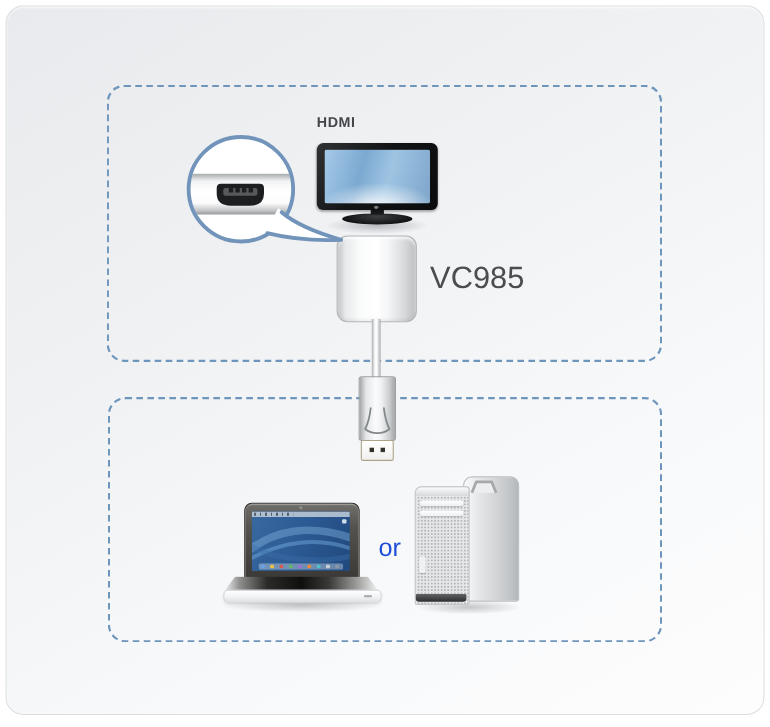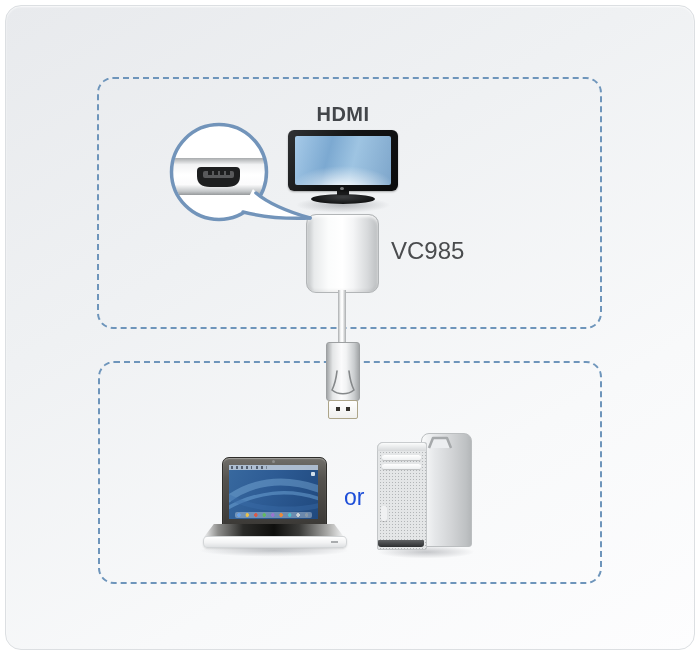--- a/index.html
+++ b/index.html
@@ -19,22 +19,22 @@
 
   
   .dashed-box {
     border:2px dashed #6e95bb; border-radius:16px; z-index:1;
   }
   .box-top { left:97px; top:77px; width:501px; height:248px; }
   .box-bottom { left:98px; top:361px; width:500px; height:219px; }
 
   
   .hdmi-label {
-    left:288px; top:103px; width:110px; text-align:center;
-    font-size:20px; font-weight:bold; color:#43464a; letter-spacing:0.5px; z-index:3;
+    left:288px; top:103px; width:110px; text-align:left;
+    font-size:13px; font-weight:bold; color:#43464a; letter-spacing:0.5px; z-index:3;
   }
 
   
   .monitor-shadow { left:294px; top:197px; width:98px; height:16px; z-index:2;
     background:radial-gradient(ellipse at 50% 50%, rgba(40,45,55,0.28), rgba(40,45,55,0) 68%); }
   .stand-base { left:311px; top:194px; width:64px; height:10px; border-radius:50%; z-index:3;
     background:radial-gradient(ellipse at 50% 30%, #3c3e40, #101112 75%); }
   .stand-neck { left:337px; top:189px; width:12px; height:6px; background:#1a1b1c; z-index:3; }
   .monitor-bezel { left:288px; top:130px; width:110px; height:61px; border-radius:6px; z-index:4;
     background:linear-gradient(125deg,#303234 0%,#131415 45%,#0a0b0c 100%);
@@ -46,21 +46,21 @@
   .monitor-logo { left:52px; top:57px; width:4px; height:3px; border-radius:50%; background:#7a7c7e; }
 
   
   .callout { left:163px; top:117px; width:152px; height:112px; z-index:5; }
 
   
   .adapter { left:306px; top:214px; width:71px; height:77px; border-radius:10px; z-index:4;
     background:linear-gradient(90deg,#bfc2c4 0%,#e8eaeb 10%,#fbfcfc 30%,#ffffff 50%,#f4f5f6 65%,#d8dadc 85%,#bcbfc1 100%);
     border:1px solid #b2b5b7;
     box-shadow: inset 0 2px 3px rgba(255,255,255,0.8), inset 0 -2px 3px rgba(0,0,0,0.06); }
-  .vc985-label { left:391px; top:237px; font-size:24px; color:#4a4c4e; z-index:3; }
+  .vc985-label { left:391px; top:237px; font-size:28px; color:#4a4c4e; z-index:3; }
 
   
   .dp-cable { left:338px; top:290px; width:8px; height:54px; z-index:4;
     background:linear-gradient(90deg,#a9acae 0%,#f8f9f9 35%,#ffffff 55%,#a9acae 100%); }
   .dp-body { left:326px; top:342px; width:32px; height:57px; border-radius:3px; z-index:4;
     border:1px solid #9da0a2;
     background:linear-gradient(90deg,#a3a6a8 0%,#e4e6e7 18%,#fbfbfc 45%,#f2f3f4 60%,#c9ccce 85%,#a3a6a8 100%); }
   .dp-outline { left:0; top:0; width:32px; height:57px; }
   .dp-plug { left:328px; top:400px; width:28px; height:17px; border-radius:2px; z-index:4;
     background:linear-gradient(180deg,#ffffff,#f0f0ee); border:1px solid #ada589; }

